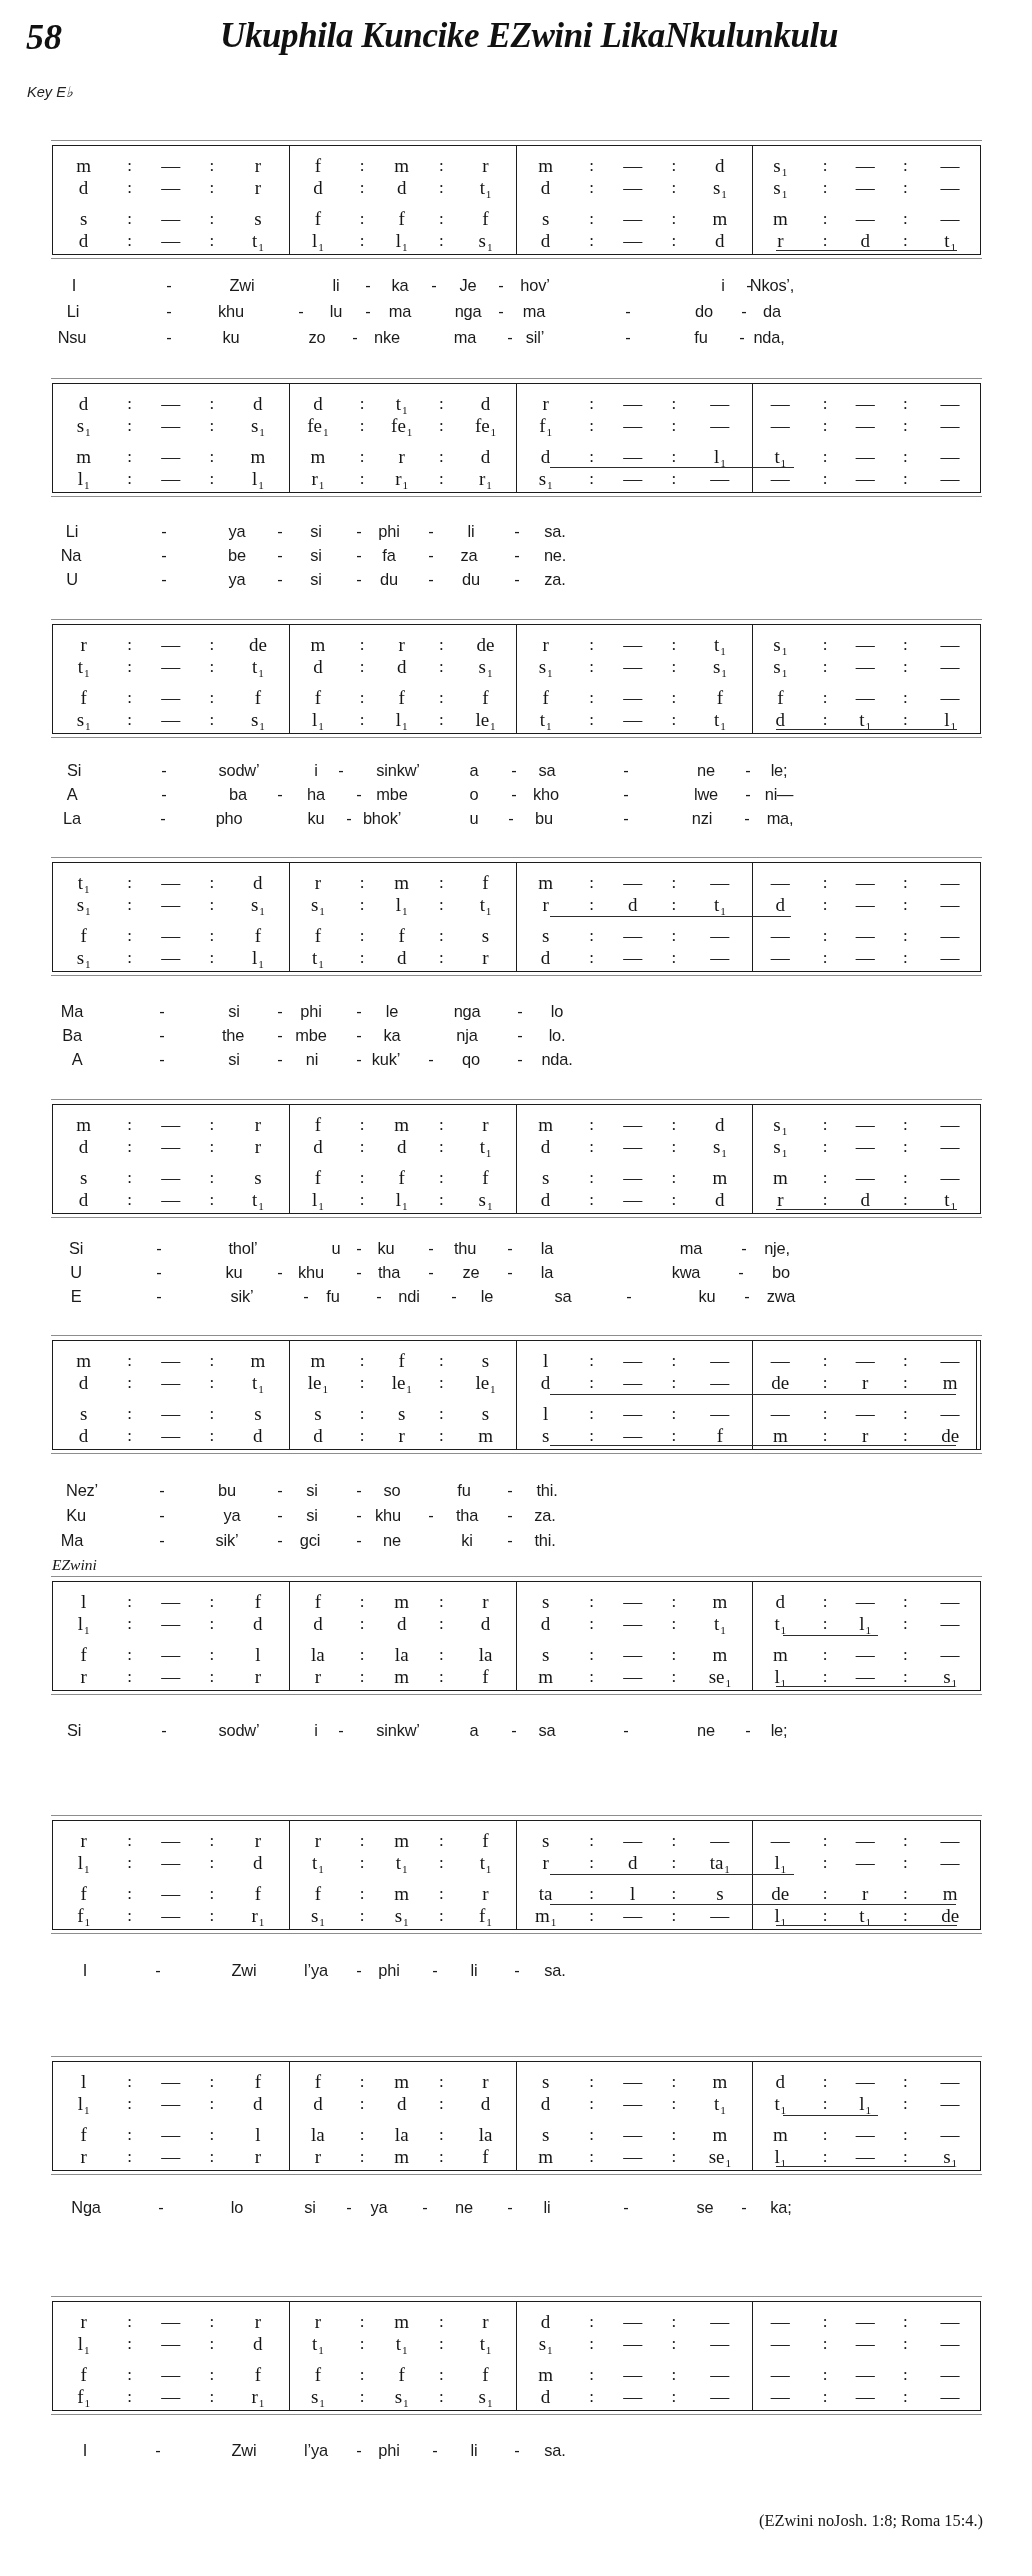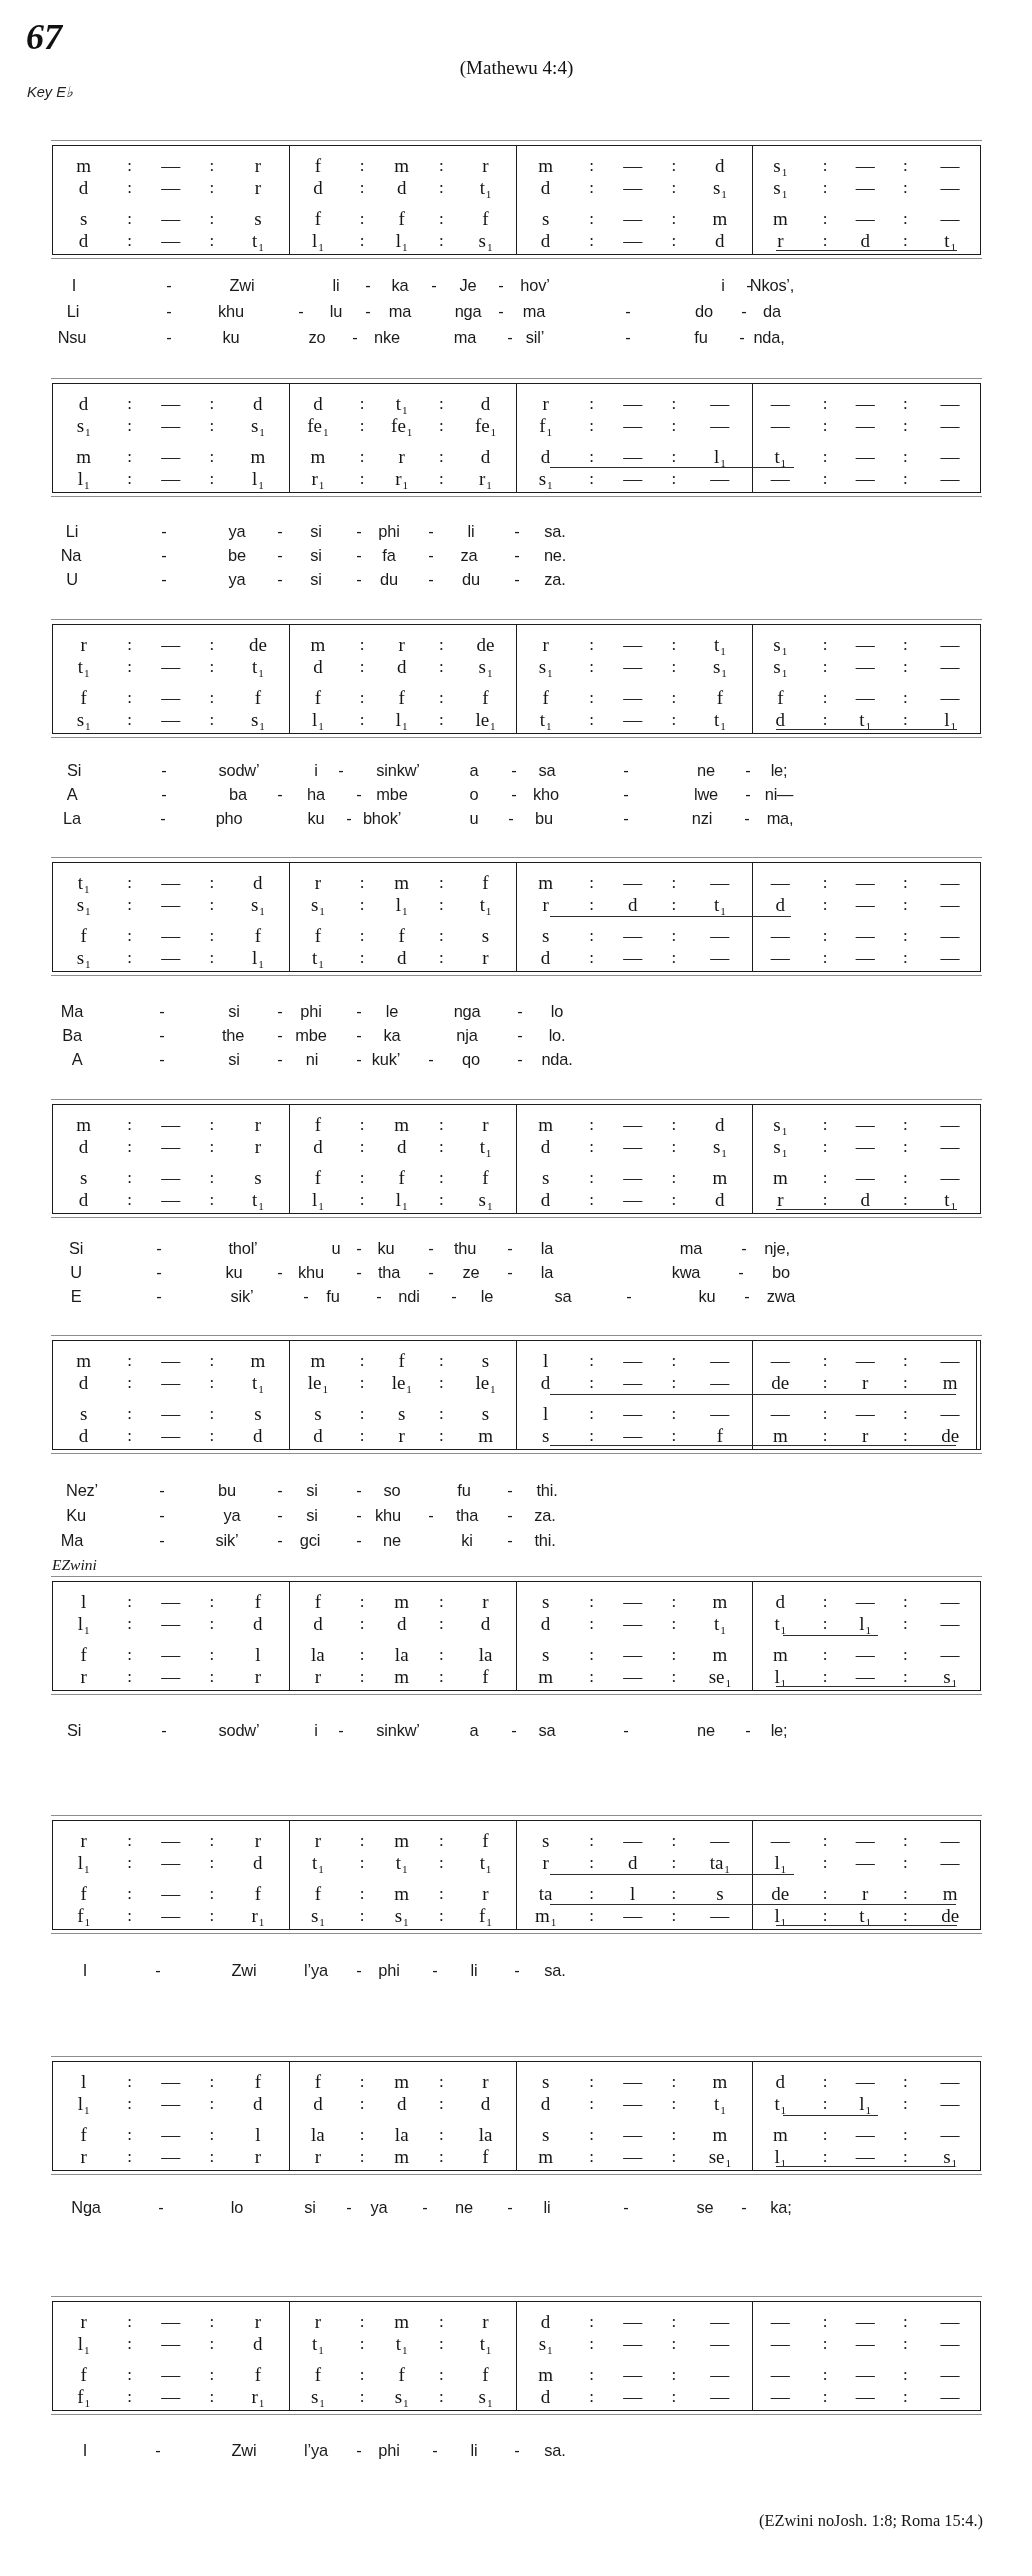--- a/index.html
+++ b/index.html
@@ -39,22 +39,22 @@
        font-family:"Liberation Sans",sans-serif;font-size:16.4px;line-height:20.7px;
        color:#1b1b1b;letter-spacing:-0.2px;}
 
   .chorus{position:absolute;left:52px;top:1556px;font-size:15.5px;font-style:italic;color:#161616;}
   .footer{position:absolute;right:50px;top:2511px;font-size:16.4px;color:#161616;}
 </style>
 </head>
 <body>
 
 <div class="page">
-  <span class="hnum">67</span>
-  <div class="hsub">(Mathewu 4:4)</div>
+  <span class="hnum">58</span>
+  <h1 class="htitle">Ukuphila Kuncike EZwini LikaNkulunkulu</h1>
   <div class="hkey">Key E♭</div>
 
   <div id="score">
       <div class="system" style="top: 145px;">
         <div class="barline" style="left: 236px;"></div>
         <div class="barline" style="left: 463px;"></div>
         <div class="barline" style="left: 699px;"></div>
         <div class="vrow" style="top: 8.6px;">
           <div class="measure" style="width: 236px;">
             <span class="tok note">m</span>

